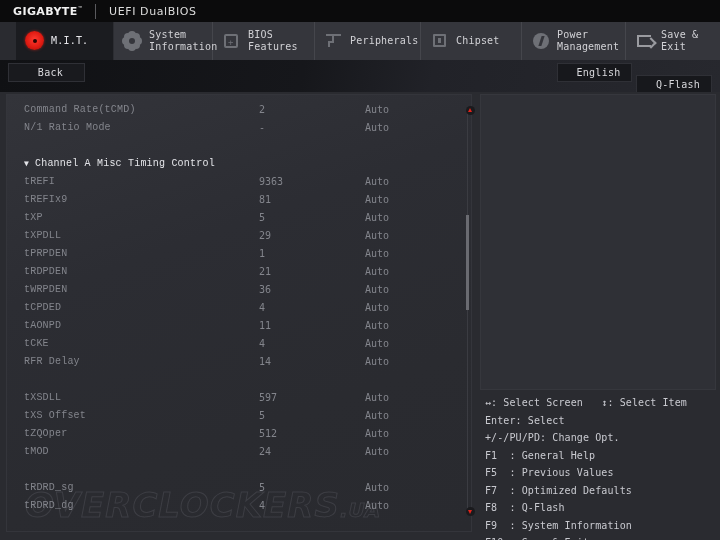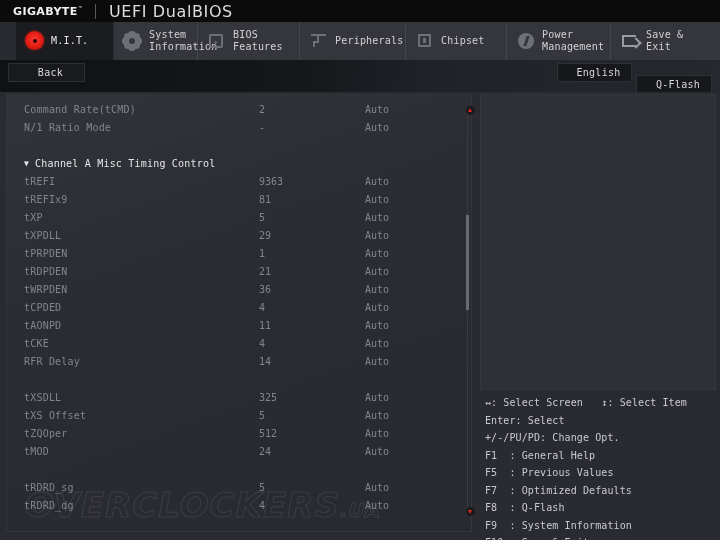--- a/index.html
+++ b/index.html
@@ -45,21 +45,21 @@
     color: #cfcfcf;
   }
   .brand-sep {
     width: 1px;
     height: 15px;
     background: #5a5a5e;
     margin: 0 13px 0 12px;
   }
   .brand-sub {
     font-family: "DejaVu Sans", "Liberation Sans", sans-serif;
-    font-size: 16px;
+    font-size: 11px;
     color: #dcdcdc;
     letter-spacing: 0.6px;
   }
 
   
   .tabstrip {
     position: absolute;
     left: 16px; top: 22px;
     width: 720px; height: 38px;
     background: #35363c;
@@ -274,20 +274,21 @@
     height: 18px;
     line-height: 18px;
     font-size: 10px;
     white-space: nowrap;
   }
   .row .lbl {
     position: absolute;
     left: 17px;
     color: #83858c;
     letter-spacing: 0.2px;
+    font-family: Liberation Mono, monospace;
   }
   .row .val {
     position: absolute;
     left: 252px;
     color: #83858c;
   }
   .row .opt {
     position: absolute;
     left: 358px;
     color: #83858c;
@@ -392,21 +393,21 @@
     <div class="brand-sub">UEFI DualBIOS</div>
   </div>
 
   <div class="tabstrip">
     <div class="tab active" style="width:98px">
       <div class="tico">
           <div class="ico-target"></div>
         </div>
       <div class="tlabel">M.I.T.</div>
     </div>
-    <div class="tab" style="width:84px">
+    <div class="tab" style="width:99px">
       <div class="tico">
           <div class="ico-gear"></div>
         </div>
       <div class="tlabel">System
 Information</div>
     </div>
     <div class="tab" style="width:102px">
       <div class="tico">
           <div class="ico-chip"></div>
         </div>
@@ -520,21 +521,21 @@
             <span class="opt">Auto</span>
           </div>
           <div class="row">
             <span class="lbl">RFR Delay</span>
             <span class="val">14</span>
             <span class="opt">Auto</span>
           </div>
           <div class="row spacer"></div>
           <div class="row">
             <span class="lbl">tXSDLL</span>
-            <span class="val">325</span>
+            <span class="val">597</span>
             <span class="opt">Auto</span>
           </div>
           <div class="row">
             <span class="lbl">tXS Offset</span>
             <span class="val">5</span>
             <span class="opt">Auto</span>
           </div>
           <div class="row">
             <span class="lbl">tZQOper</span>
             <span class="val">512</span>

